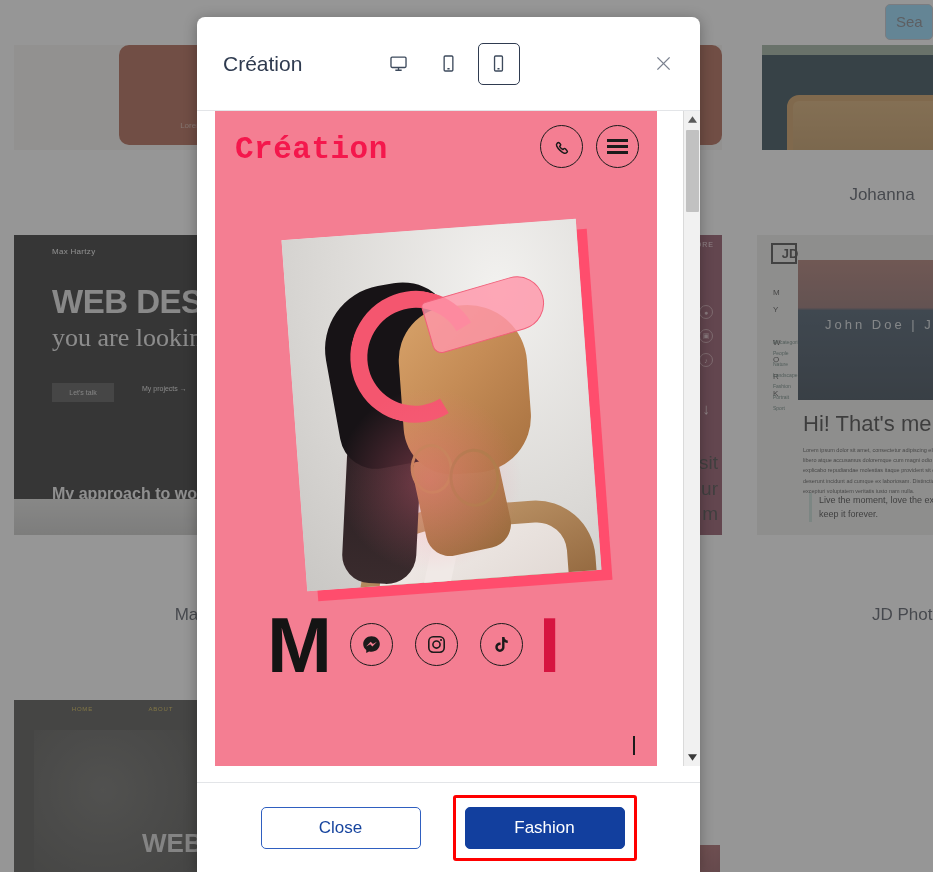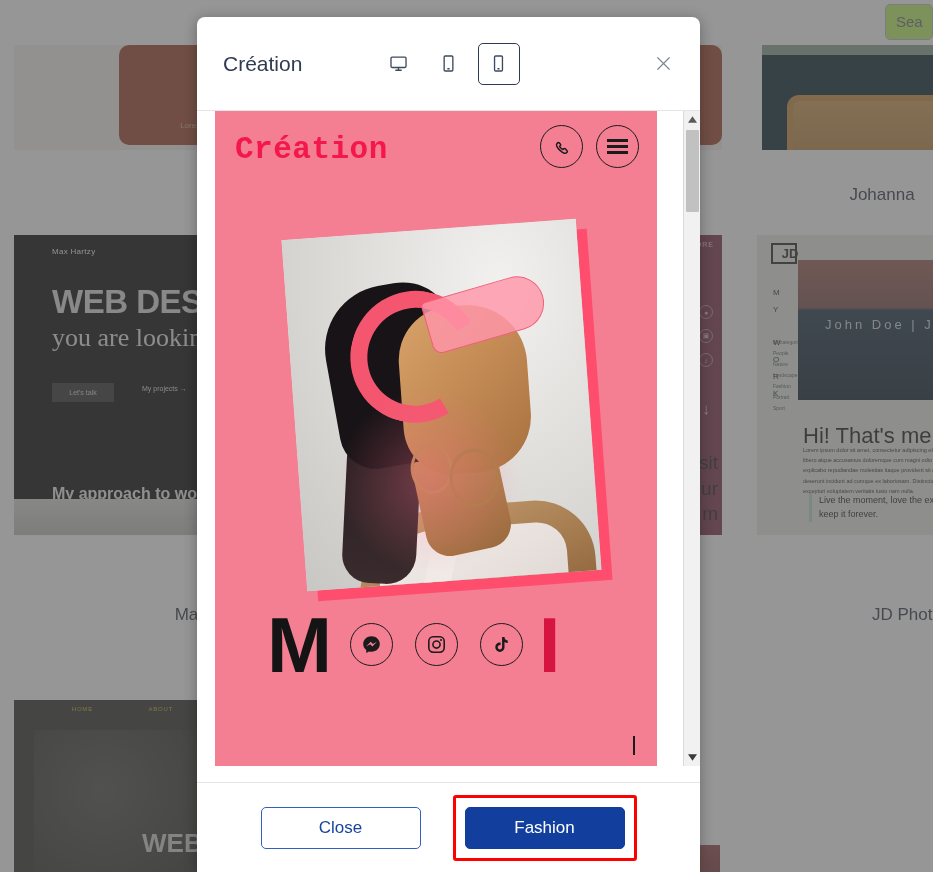--- a/index.html
+++ b/index.html
@@ -9,21 +9,21 @@
     font-family: "Liberation Sans", sans-serif;
     background: #ffffff;
   }
   #root { position: relative; width: 933px; height: 872px; background:#fff; }
 
   
   .bg-page { position:absolute; inset:0; background:#ffffff; }
   .bg-topbar { position:absolute; left:0; top:0; width:933px; height:45px; background:#fff; }
   .search-box {
     position:absolute; right:0; top:4px; width:48px; height:36px;
-    border:1px solid #b8bcc4; border-radius:5px; background:#bef264;
+    border:1px solid #b8bcc4; border-radius:5px; background:#7dd3fc;
     color:#6a6f78; font-size:15px; padding:8px 0 0 10px; white-space:nowrap; overflow:hidden;
   }
 
   .gallery { position:absolute; left:0; top:45px; width:933px; height:827px; }
 
   .tcard { position:absolute; }
   .tthumb { width:100%; height:100%; overflow:hidden; position:relative; }
   .tlabel {
     position:absolute; width:100%; text-align:center; font-size:17px; color:#2f3542;
     font-family:"Liberation Sans", sans-serif;
@@ -86,21 +86,21 @@
   
   #card-jd { left:757px; top:190px; width:300px; height:300px; }
   #card-jd .tthumb { background:#e9e9e7; }
   .jd-logo { position:absolute; left:14px; top:8px; width:26px;height:21px;border:2px solid #232323;
              font-size:13px;font-weight:bold;color:#232323;display:flex;align-items:center;justify-content:center;padding-left:12px; }
   .jd-vert { position:absolute; left:16px; top:50px; font-size:8px; line-height:2.1; color:#2a2a2a; letter-spacing:1px;}
   .jd-cats { position:absolute; left:16px; top:102px; font-size:5px; line-height:2.2; color:#4d6b63; }
   .jd-hero { position:absolute; left:41px; top:25px; width:259px; height:140px;
              background:linear-gradient(180deg,#9c5d52 0%,#7a4e4d 34%,#1d3348 36%,#0c1c2c 100%); }
   .jd-heroT { position:absolute; left:68px; top:82px; font-size:13px; color:#cfd6db; letter-spacing:3px; }
-  .jd-h2 { position:absolute; left:46px; top:188px; font-size:22px; color:#171717; }
+  .jd-h2 { position:absolute; left:46px; top:176px; font-size:22px; color:#171717; }
   .jd-p { position:absolute; left:46px; top:210px; width:190px; font-size:5.5px; line-height:1.85; color:#2f2f2f; }
   .jd-quote { position:absolute; left:52px; top:258px; width:180px; font-size:9px; line-height:1.6; color:#171717;
               border-left:3px solid #bcd6cd; padding-left:7px; }
 
   
   #card-dav { left:14px; top:655px; width:380px; height:300px; }
   #card-dav .tthumb { background:#2a2a28; }
   .dv-nav { position:absolute; left:0; right:0; top:6px; display:flex; justify-content:space-around;
             font-size:6px; color:#c9ab2a; letter-spacing:.8px; padding:0 30px;}
   .dv-pens { position:absolute; left:20px; top:30px; width:230px; height:150px;

